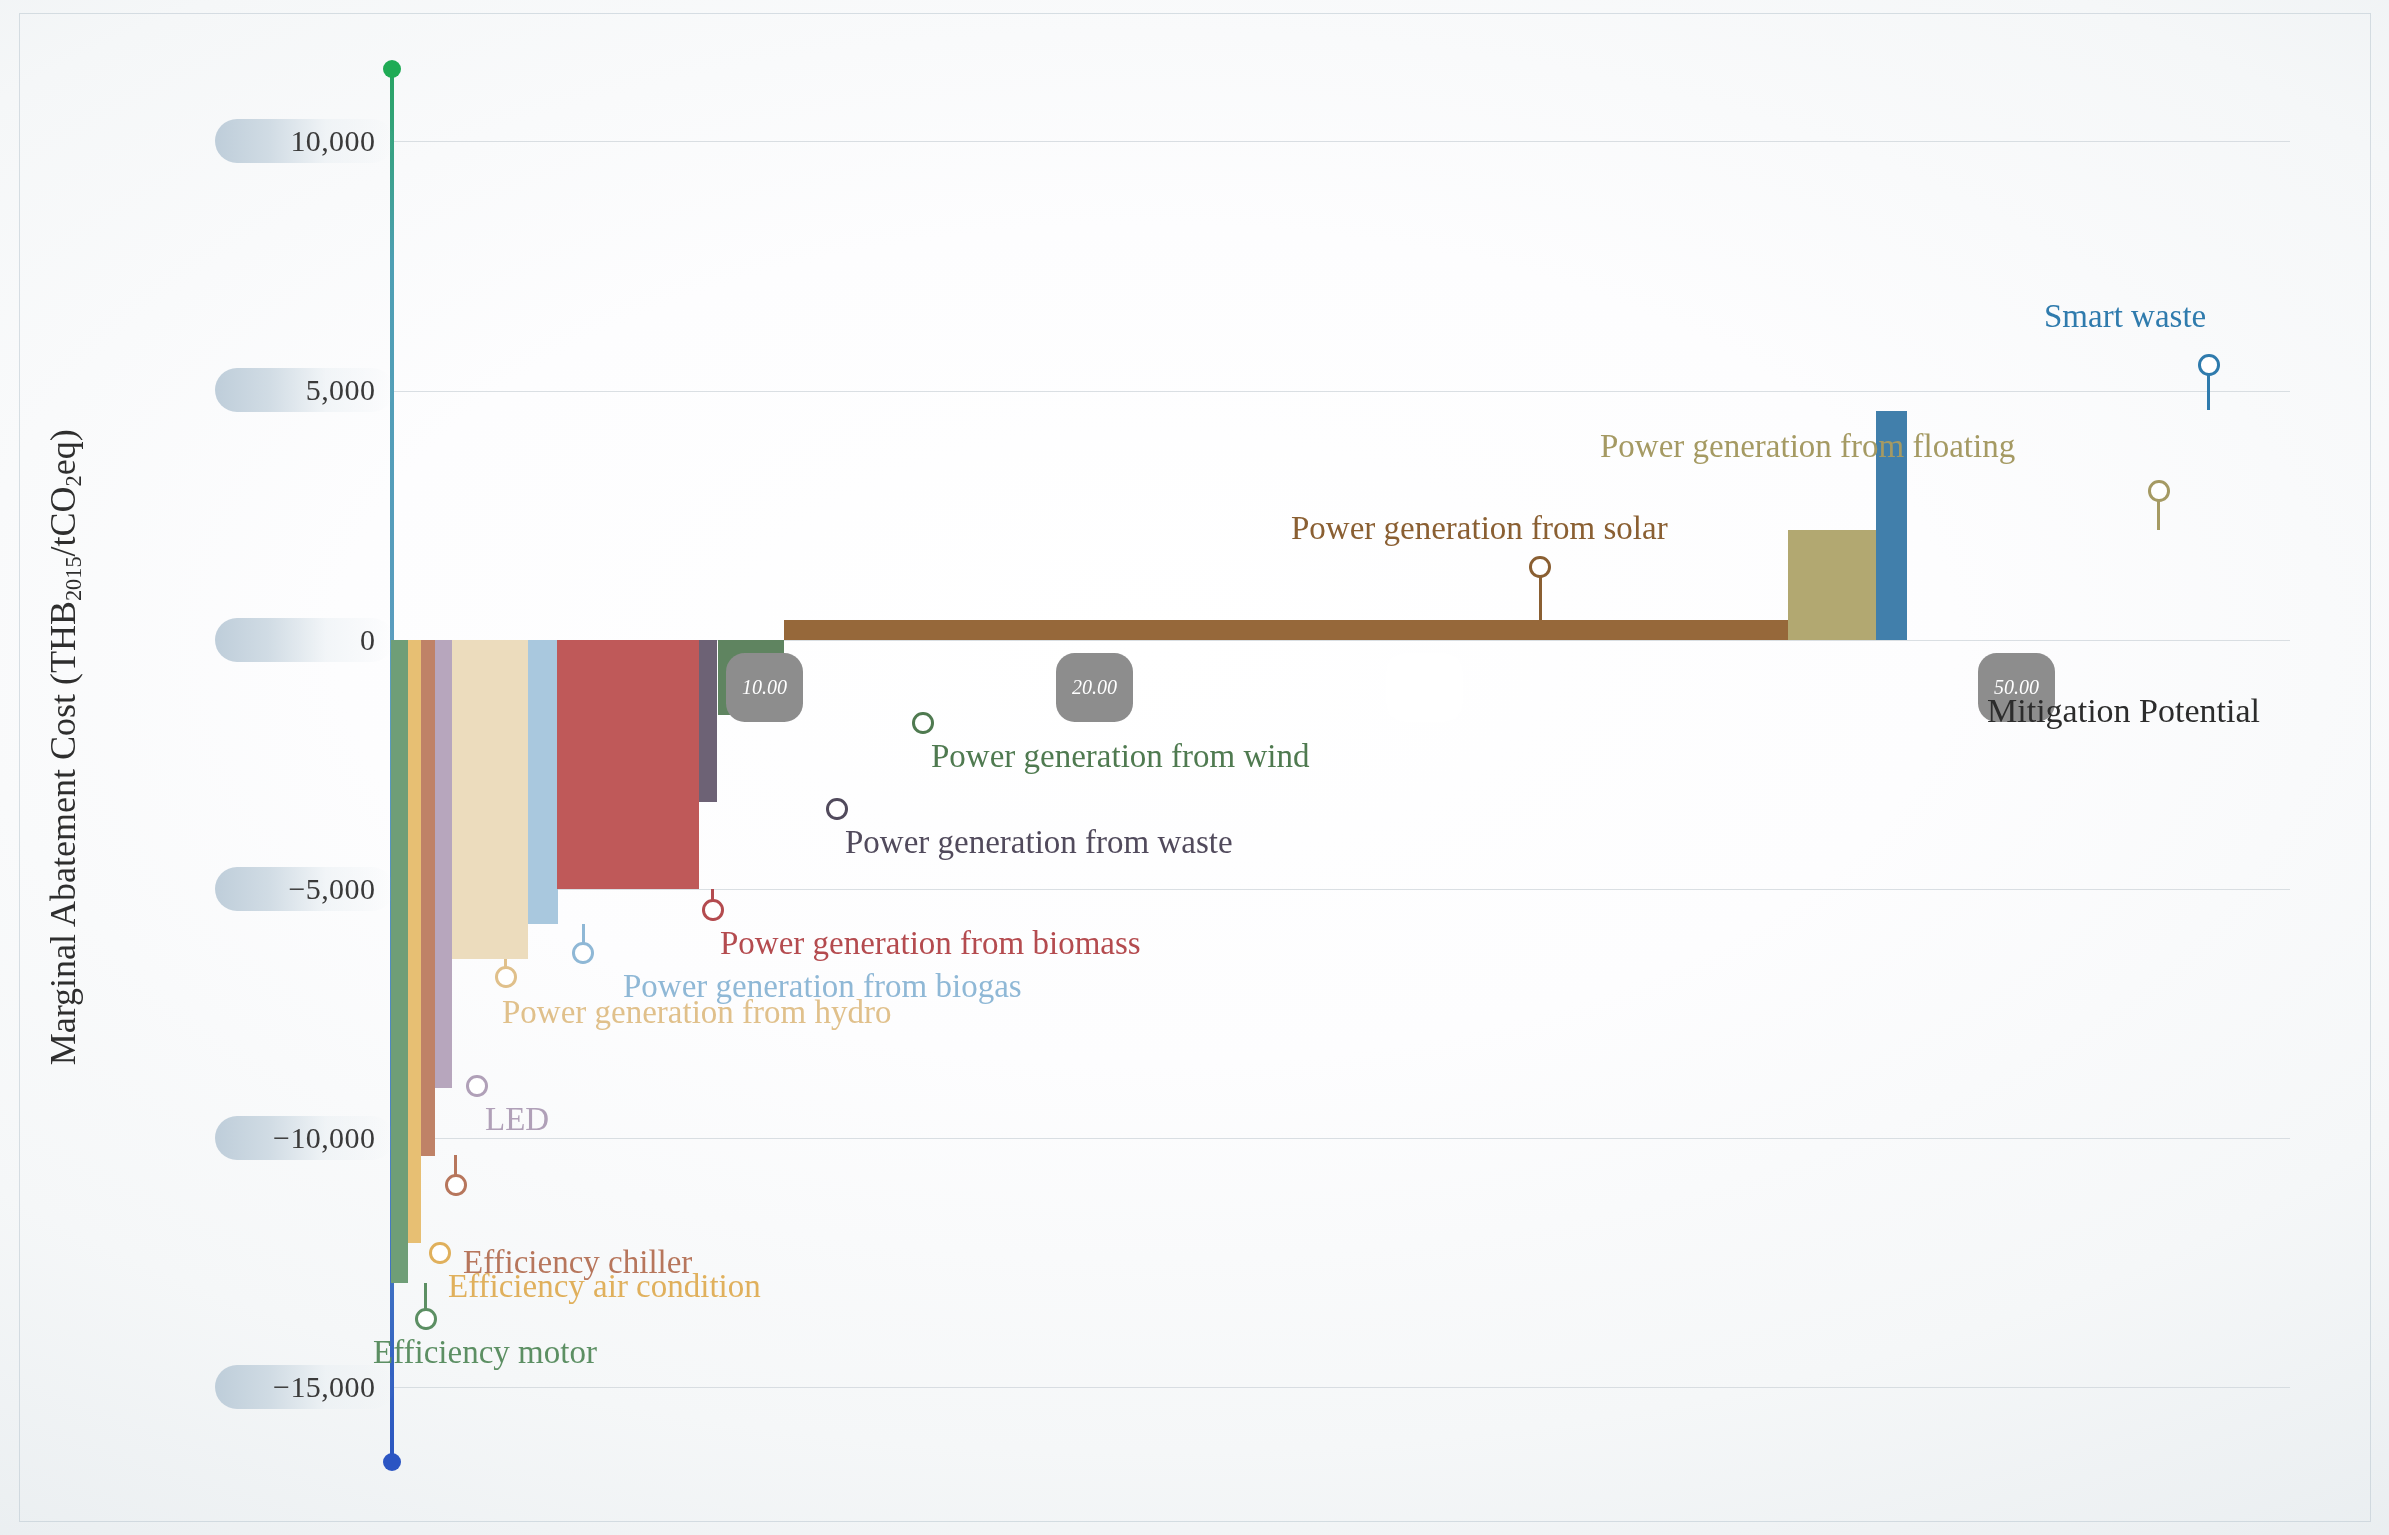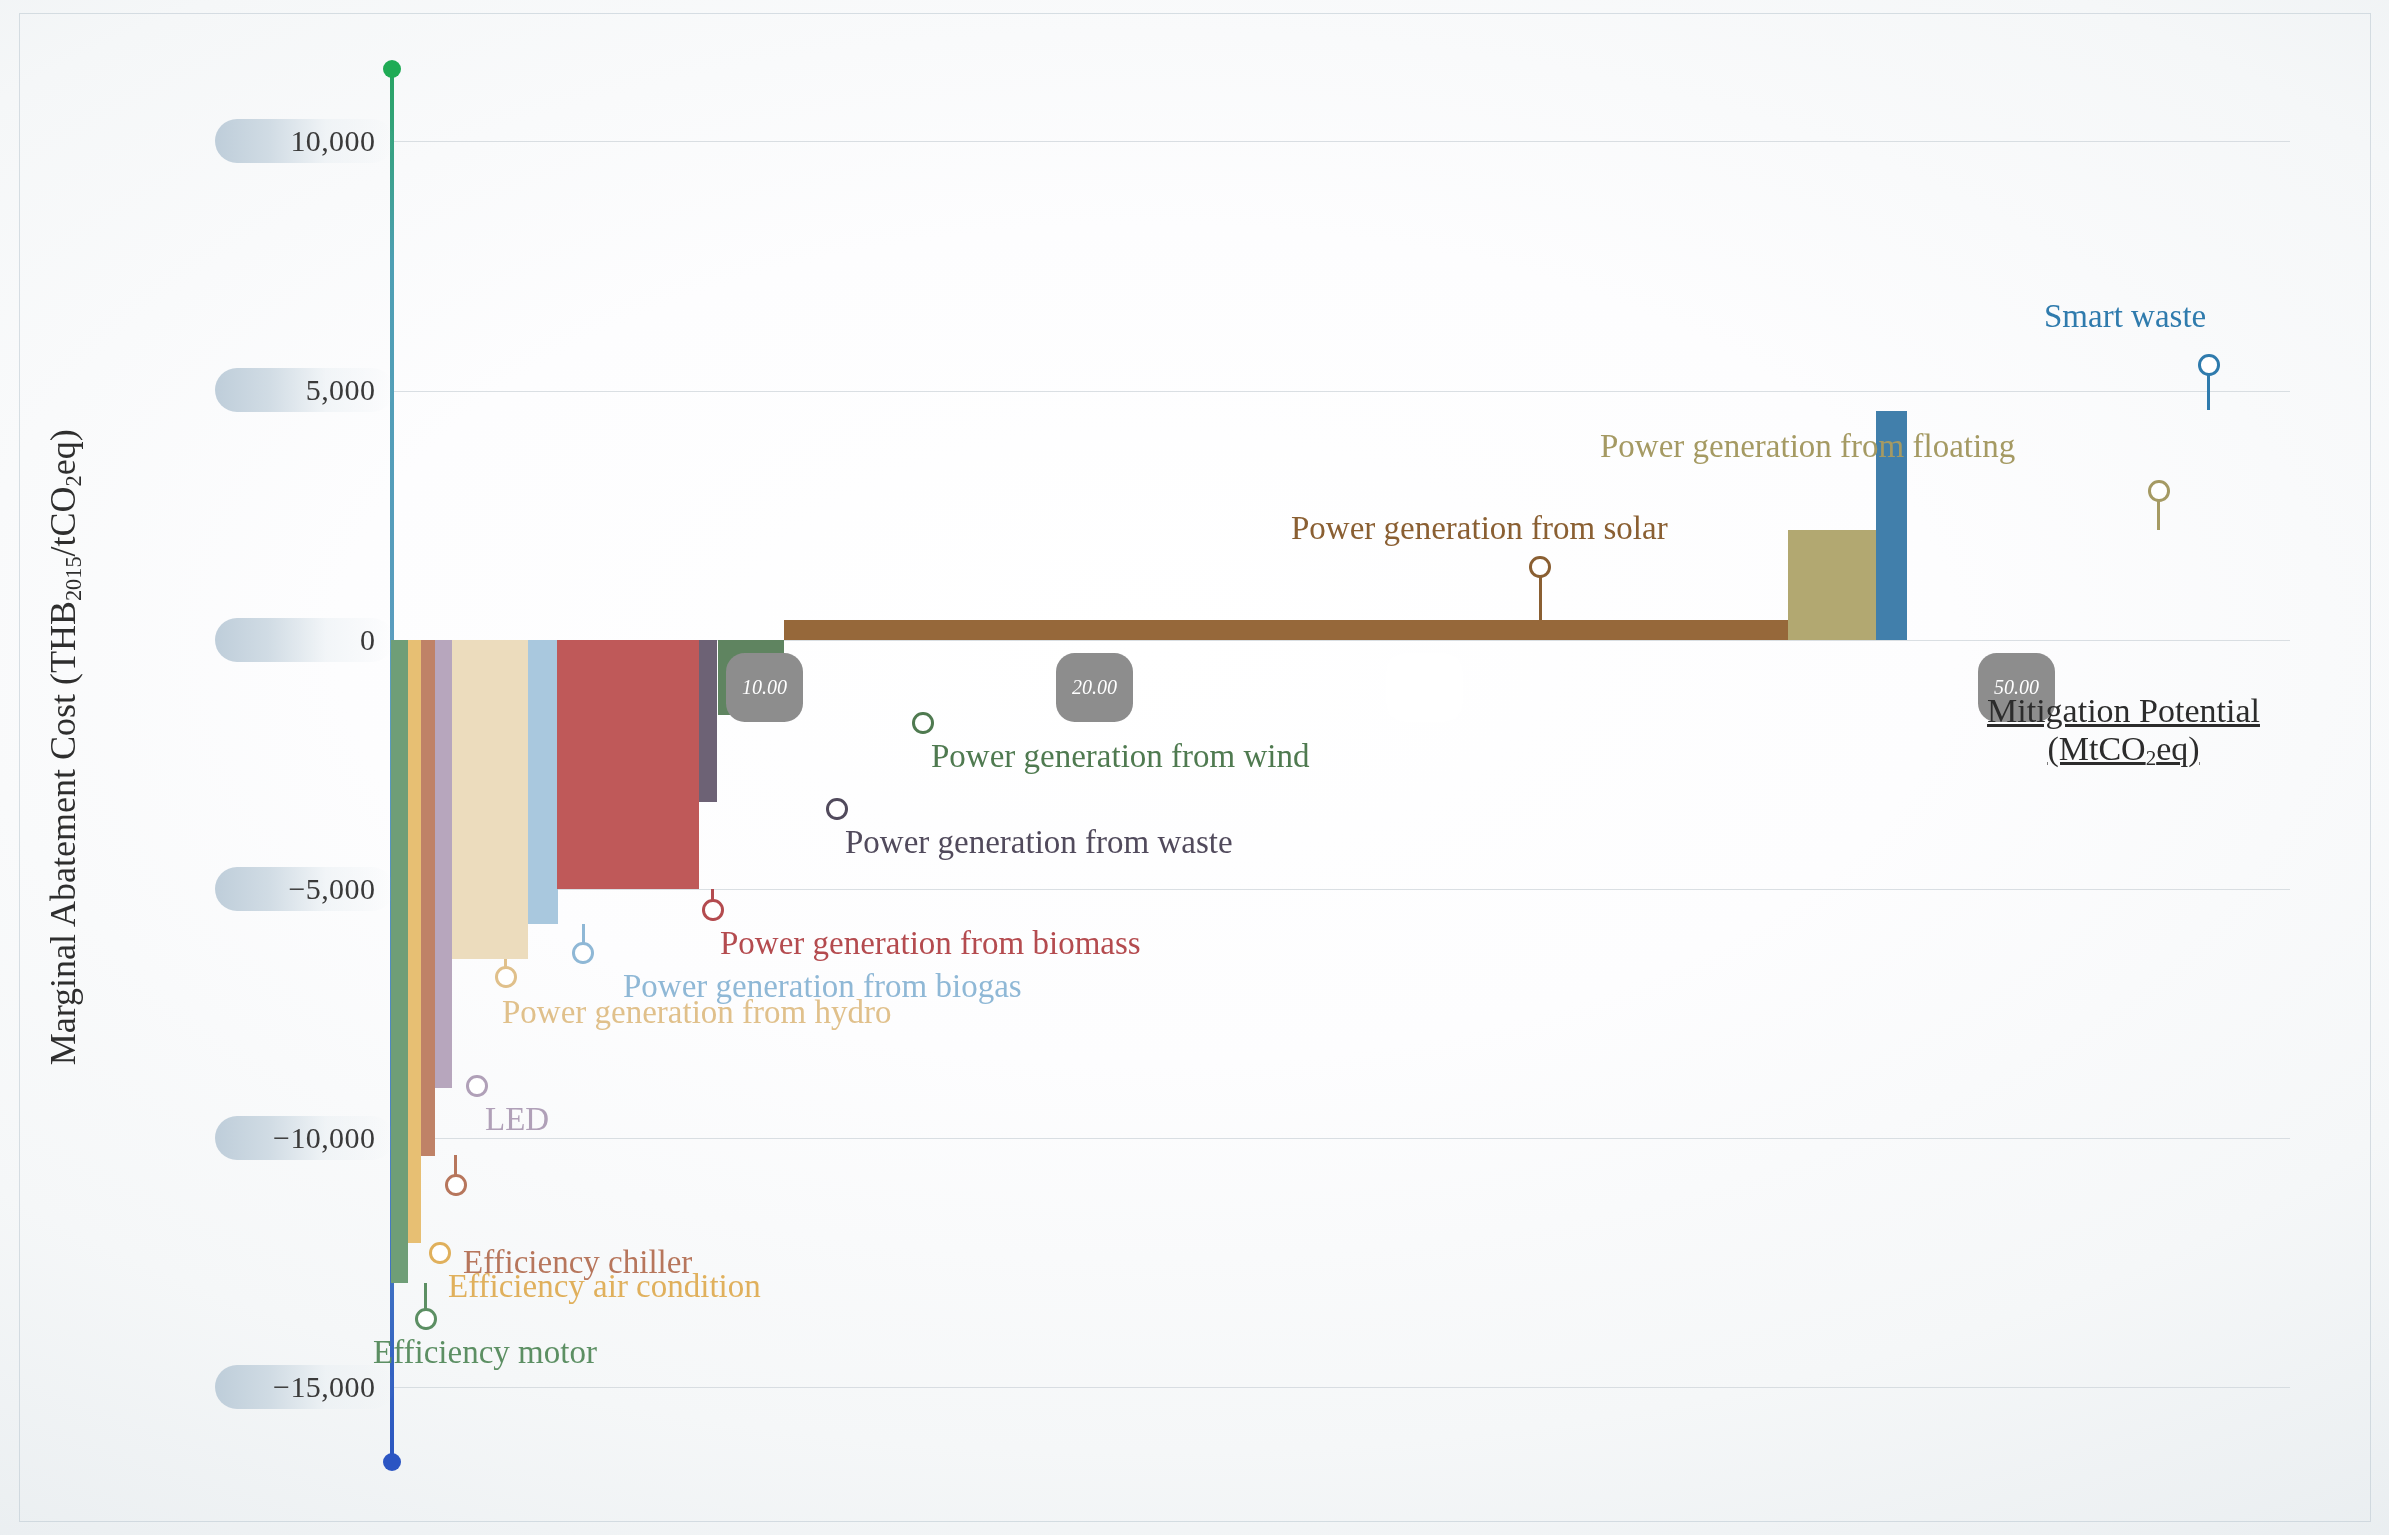--- a/index.html
+++ b/index.html
@@ -57,21 +57,21 @@
     width:1219px; text-align:center;
     transform:rotate(-90deg);
     transform-origin:center center;
     font-size:36px; color:#2e2e2e; white-space:nowrap;
   }
   #ytitle sub{font-size:.62em; vertical-align:-.25em;}
 
   
   #xtitle{
     position:absolute; left:1894px; top:692px; width:459px;
-    text-align:center; font-size:34px; color:#2c2c2c; line-height:1.12;text-decoration:underline;
+    text-align:center; font-size:34px; color:#2c2c2c; line-height:1.12;
   }
   #xtitle sub{font-size:.62em; vertical-align:-.25em;}
 
   
   .xtick{
     position:absolute; height:37px; line-height:37px;
     padding:16px 16px; border-radius:18.7px;
     background:#8d8d8d; color:#ffffff; font-size:20px;
     white-space:nowrap;
     font-style:italic;
@@ -207,17 +207,16 @@
       </div>
       <div class="callout" style="color: rgb(47, 123, 173);">
         <div class="stem" style="background: rgb(47, 123, 173); left: 2207px; top: 364px; height: 46px;"></div>
         <div class="marker" style="left: 2198px; top: 354px;"></div>
         <div class="clabel" style="color: rgb(47, 123, 173); left: 2044px; top: 300px;">Smart waste</div>
       </div>
     </div>
 
   <div id="xtitle">
     <div>Mitigation Potential</div>
-    <div><span>(MtCO</span><sub>2</sub><span>eq)</span></div>
   </div>
 
 </div>
 
 
 </body></html>

